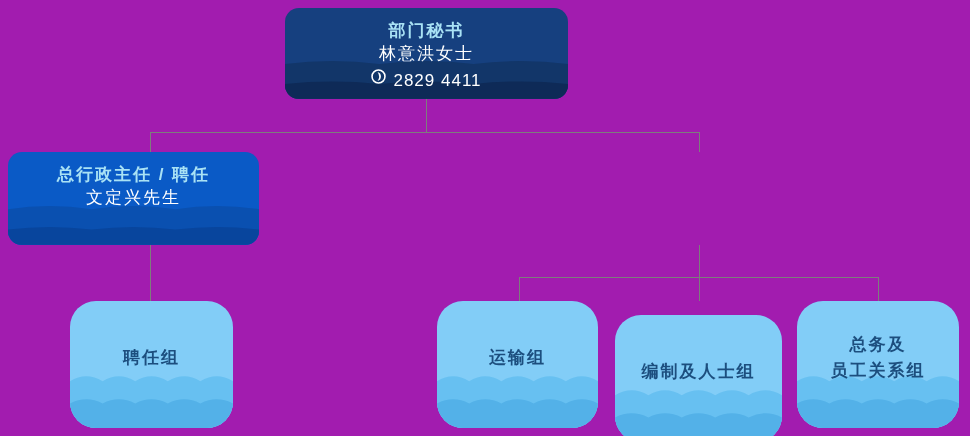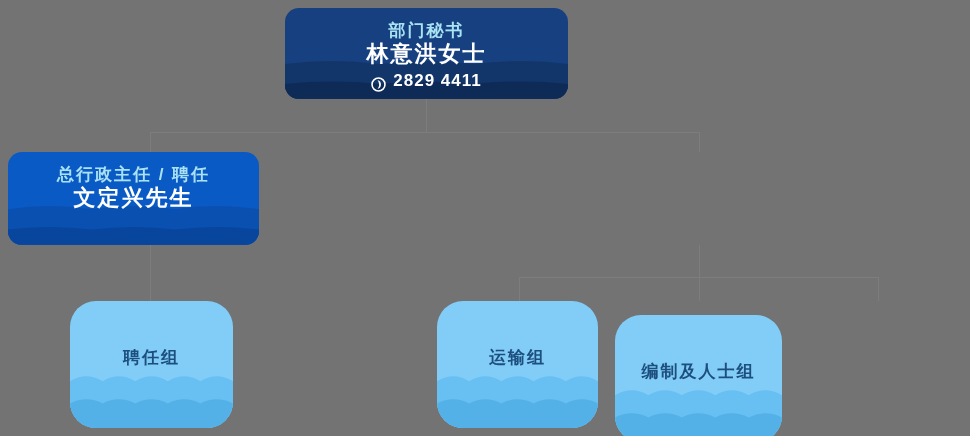--- a/index.html
+++ b/index.html
@@ -1,17 +1,17 @@
 <!DOCTYPE html>
 <html><head>
 <meta charset="utf-8">
 <style>
   html,body { margin:0; padding:0; background:#ffffff; }
   .canvas {
-    position:relative; width:970px; height:436px; background:#737373;
+    position:relative; width:970px; height:436px; background:#a21caf;
     font-family:"Liberation Sans","DejaVu Sans",sans-serif; overflow:hidden;
   }
   .line { position:absolute; background:#7d7d7d; }
 
   .node {
     position:absolute; overflow:hidden; box-sizing:border-box;
     display:flex; flex-direction:column; align-items:center; text-align:center;
   }
   .node .waves {
     position:absolute; bottom:0; left:0; width:100%; height:46%; z-index:1; display:block;
@@ -24,25 +24,25 @@
   .node-root .band1 { fill:#123669; }
   .node-root .band2 { fill:#0e2a57; }
   .node-l2 { background:#0a5ac6; }
   .node-l2 .band1 { fill:#0a50b0; }
   .node-l2 .band2 { fill:#08459d; }
 
   .node-dark .title {
     color:#a9e2f5; font-size:17px; font-weight:bold; letter-spacing:2px; line-height:23px;
   }
   .node-dark .person {
-    color:#ffffff; font-size:22px; font-weight:bold; letter-spacing:2px; line-height:23px;
+    color:#ffffff; font-size:17px; font-weight:normal; letter-spacing:2px; line-height:23px;
   }
   .phone-row {
-    display:flex; align-items:flex-end; justify-content:center; gap:7px;
-    color:#ffffff; font-size:17px; font-weight:bold; letter-spacing:1px;
+    display:flex; align-items:flex-start; justify-content:center; gap:7px;
+    color:#ffffff; font-size:17px; font-weight:normal; letter-spacing:1px;
     line-height:23px; margin-top:4px;
   }
   .phone-icon { display:block; }
 
   
   .node-team {
     background:#82cdf7; border-radius:26px; justify-content:center;
   }
   .node-team .band1 { fill:#67c0f1; }
   .node-team .band2 { fill:#53b1e8; }
@@ -115,14 +115,22 @@
   </div>
 
   <div class="node node-team" style="left:615px; top:315px; width:167px; height:127px;">
     <svg class="waves" viewBox="0 0 200 84" preserveAspectRatio="none" aria-hidden="true">
       <path class="band1" d="M0,16 q20,-14 40,0 q20,-14 40,0 q20,-14 40,0 q20,-14 40,0 q20,-14 40,0 L200,84 L0,84 Z"></path>
       <path class="band2" d="M0,48 q20,-12 40,0 q20,-12 40,0 q20,-12 40,0 q20,-12 40,0 q20,-12 40,0 L200,84 L0,84 Z"></path>
     </svg>
     <div class="team-label">编制及人士组</div>
   </div>
 
+  <div class="node node-team" style="left:797px; top:301px; width:162px; height:127px;">
+    <svg class="waves" viewBox="0 0 200 84" preserveAspectRatio="none" aria-hidden="true">
+      <path class="band1" d="M0,16 q20,-14 40,0 q20,-14 40,0 q20,-14 40,0 q20,-14 40,0 q20,-14 40,0 L200,84 L0,84 Z"></path>
+      <path class="band2" d="M0,48 q20,-12 40,0 q20,-12 40,0 q20,-12 40,0 q20,-12 40,0 q20,-12 40,0 L200,84 L0,84 Z"></path>
+    </svg>
+    <div class="team-label">总务及
+员工关系组</div>
+  </div>
 
 </div>
 
 </body></html>

